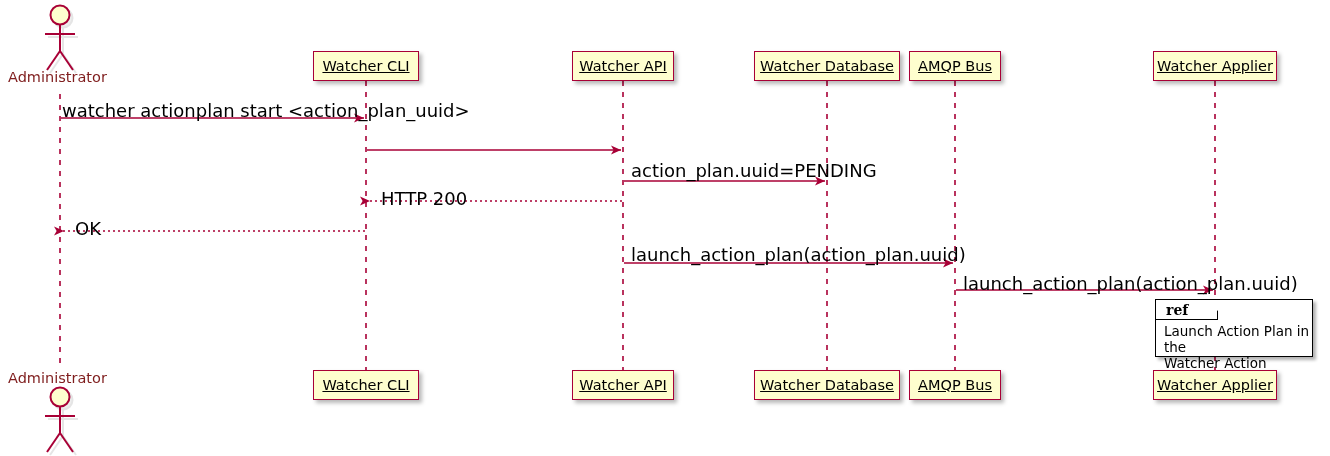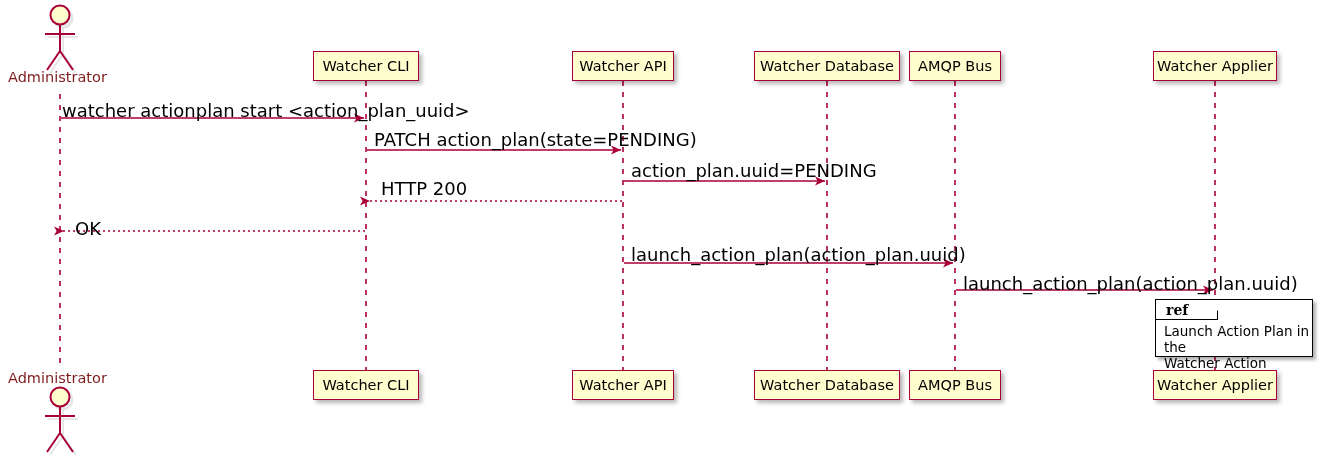--- a/index.html
+++ b/index.html
@@ -32,20 +32,21 @@
     color: #000000;
     font-size: 14.5px;
     line-height: 1;
     display: flex;
     align-items: center;
     justify-content: center;
     white-space: nowrap;
     box-shadow: 3px 3px 4px rgba(0,0,0,0.28);
     padding: 8px 9px;
     height: 30px;
+    text-decoration: underline;
   }
   
   .actor-label {
     position: absolute;
     font-size: 14.5px;
     color: #7f1d1d;
     white-space: nowrap;
     line-height: 1;
   }
   
@@ -156,23 +157,22 @@
           <line x1="60" y1="407" x2="60" y2="433" stroke="#A80036" stroke-width="2"></line>
           <line x1="45" y1="416" x2="75" y2="416" stroke="#A80036" stroke-width="2"></line>
           <line x1="60" y1="433" x2="47" y2="452" stroke="#A80036" stroke-width="2"></line>
           <line x1="60" y1="433" x2="73" y2="452" stroke="#A80036" stroke-width="2"></line>
         </g>
       </g>
     </svg>
 
   <div class="layer" id="chrome-layer" style="pointer-events:none;">
       <div class="msg" style="left: 62px; top: 102px;">watcher actionplan start &lt;action_plan_uuid&gt;</div>
-      <div class="msg" style="left: 374px; top: 131px;">PATCH action_plan(state=PENDING)</div>
       <div class="msg" style="left: 631px; top: 162px;">action_plan.uuid=PENDING</div>
-      <div class="msg" style="left: 381px; top: 180px;">HTTP 200</div>
+      <div class="msg" style="left: 381px; top: 190px;">HTTP 200</div>
       <div class="msg" style="left: 75px; top: 220px;">OK</div>
       <div class="msg" style="left: 631px; top: 246px;">launch_action_plan(action_plan.uuid)</div>
       <div class="msg" style="left: 963px; top: 275px;">launch_action_plan(action_plan.uuid)</div>
       <div class="actor-label" style="left: 8px; top: 70px;">Administrator</div>
       <div class="actor-label" style="left: 8px; top: 371px;">Administrator</div>
       <div class="pbox" style="left: 313px; width: 106px; top: 51px; pointer-events: auto;">
         <span>Watcher CLI</span>
       </div>
       <div class="pbox" style="left: 313px; width: 106px; top: 370px; pointer-events: auto;">
         <span>Watcher CLI</span>

